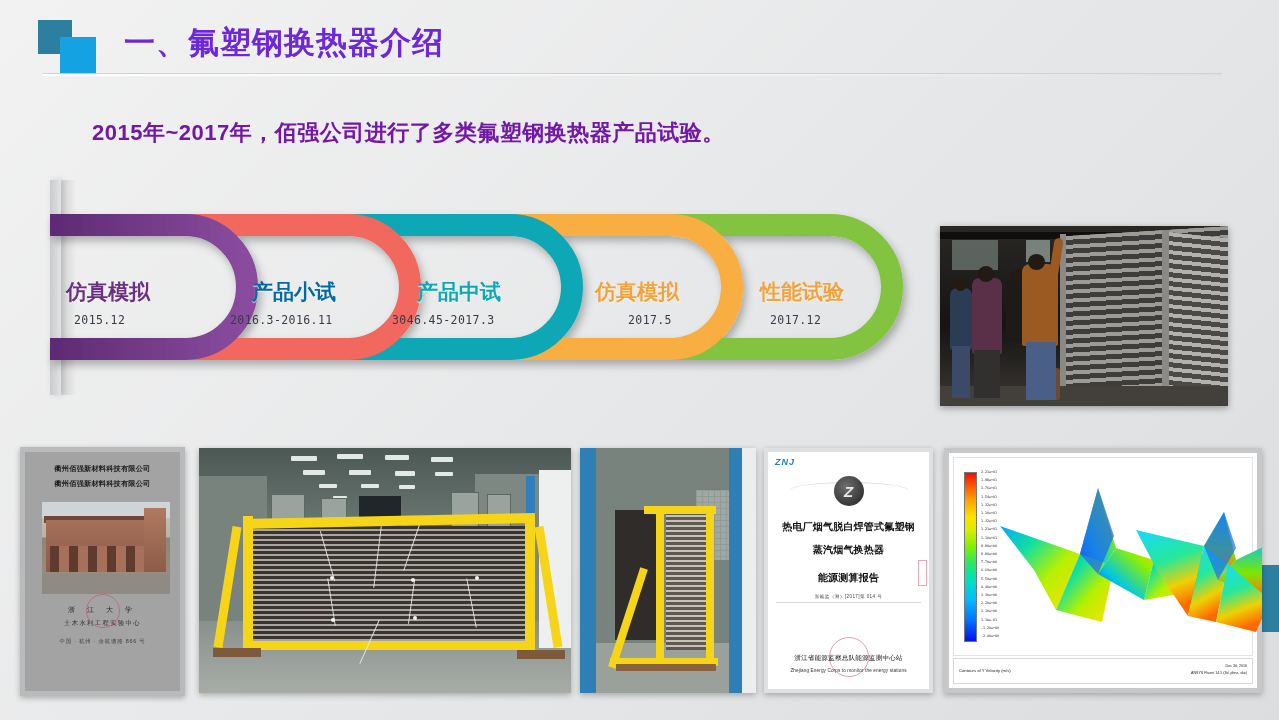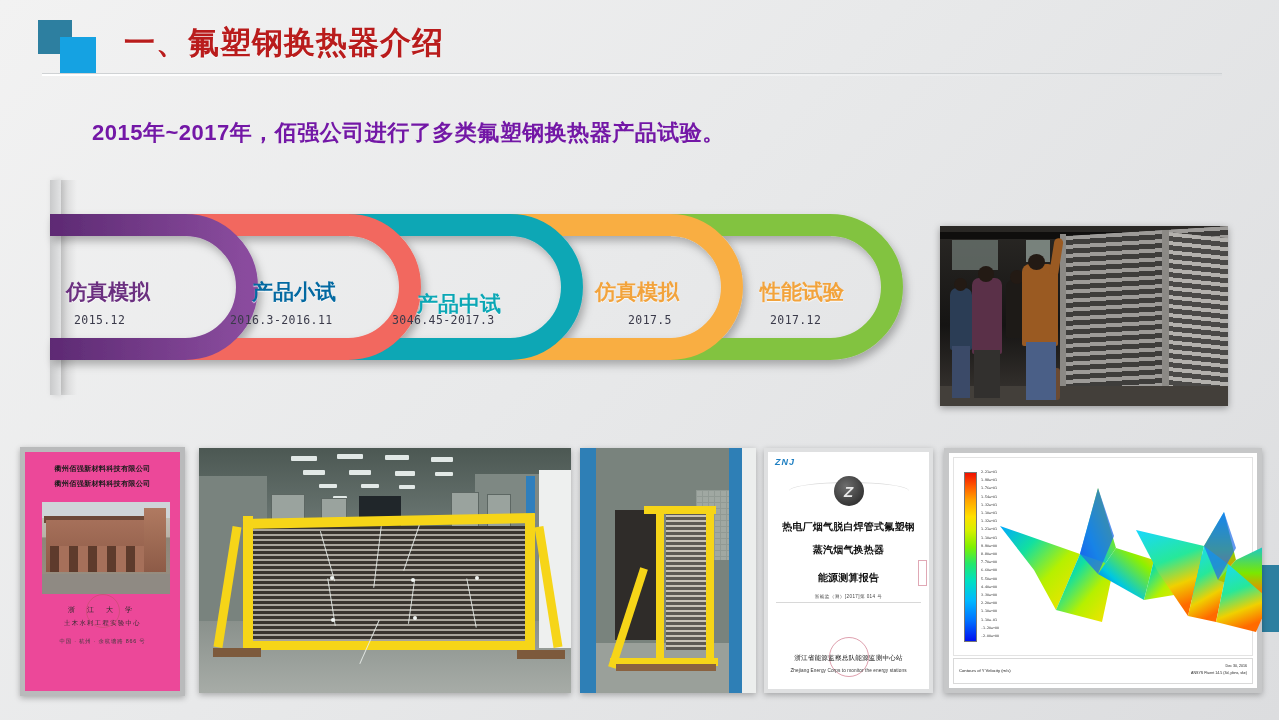--- a/index.html
+++ b/index.html
@@ -10,21 +10,21 @@
     position:relative;
   }
 
   
   #header { position:absolute; left:0; top:0; width:1279px; height:92px; }
   .sq { position:absolute; }
   #sq-a { left:38px; top:20px; width:34px; height:34px; background:#2d7fa0; }
   #sq-b { left:60px; top:37px; width:36px; height:36px; background:#15a2e2; }
   #title-text {
     position:absolute; left:124px; top:22px;
-    font-size:31px; font-weight:bold; color:#b91c1c;
+    font-size:31px; font-weight:bold; color:#6d28d9;
     letter-spacing:1px; white-space:nowrap;
     text-shadow:0 1px 0 rgba(255,255,255,.7);
   }
   #title-rule {
     position:absolute; left:42px; top:73px; width:1180px; height:3px;
     background:linear-gradient(to right,#ffffff 0%,#f0f1f2 65%,#dfe1e3 100%);
     border-top:1px solid #cfd2d4;
   }
   #right-accent {
     position:absolute; right:0; top:565px; width:22px; height:67px;
@@ -89,21 +89,21 @@
   .ph-head { position:absolute; border-radius:50%; background:#231a14; }
   .ph-legs { position:absolute; bottom:0; background:#3b4a68; }
   .ph-drum { position:absolute; left:92px; bottom:6px; width:28px; height:32px; background:#6b4a32; border-radius:3px; }
   .ph-floor { position:absolute; left:0; bottom:0; width:100%; height:20px; background:#433f3a; }
 
   
   .tile { position:absolute; overflow:hidden; box-shadow:0 2px 6px rgba(0,0,0,.28); }
 
   
   #tile1 { left:20px; top:447px; width:165px; height:249px; background:#b9babb; padding:5px; }
-  .doc1 { width:100%; height:100%; background:#ec4899; position:relative; padding:12px 17px; }
+  .doc1 { width:100%; height:100%; background:#a3a3a3; position:relative; padding:12px 17px; }
   .doc1-l1 { font-size:7.2px; color:#1c1c1c; text-align:center; font-weight:bold; letter-spacing:.2px; }
   .doc1-l2 { font-size:7.2px; color:#1c1c1c; text-align:center; font-weight:bold; margin-top:5px; letter-spacing:.2px; }
   .doc1-photo {
     margin:13px auto 0; width:128px; height:92px; position:relative; overflow:hidden;
     background:linear-gradient(to bottom,#c9c6bf 0%,#b9b3a8 38%,#8e8578 39%,#9a9184 100%);
   }
   .d1-bldg { position:absolute; left:4px; top:18px; width:112px; height:52px; background:linear-gradient(to bottom,#a6705a,#8d5b47); }
   .d1-roof { position:absolute; left:2px; top:14px; width:116px; height:7px; background:#6d4838; }
   .d1-arches { position:absolute; left:8px; top:44px; width:104px; height:26px;
     background:repeating-linear-gradient(to right,#5e3b2c 0px,#5e3b2c 9px,#a6705a 9px,#a6705a 19px); }
@@ -245,21 +245,21 @@
       </g>
     </svg>
   </div>
 
   <div class="stage-label" style="left:36px;  top:73px; color:#6b3080;">仿真模拟</div>
   <div class="stage-date" style="left:44px;  top:108px;">2015.12</div>
 
   <div class="stage-label" style="left:222px; top:73px; color:#0369a1;">产品小试</div>
   <div class="stage-date" style="left:200px; top:108px;">2016.3-2016.11</div>
 
-  <div class="stage-label" style="left:387px; top:73px; color:#0ba7b5;margin-top:12px;">产品中试</div>
+  <div class="stage-label" style="left:387px; top:73px; color:#0ba7b5;">产品中试</div>
   <div class="stage-date" style="left:362px; top:108px;">3046.45-2017.3</div>
 
   <div class="stage-label" style="left:565px; top:73px; color:#f2a33c;">仿真模拟</div>
   <div class="stage-date" style="left:598px; top:108px;">2017.5</div>
 
   <div class="stage-label" style="left:730px; top:73px; color:#f2a33c;">性能试验</div>
   <div class="stage-date" style="left:740px; top:108px;">2017.12</div>
 </div>
 
 <div id="photo-hx">

